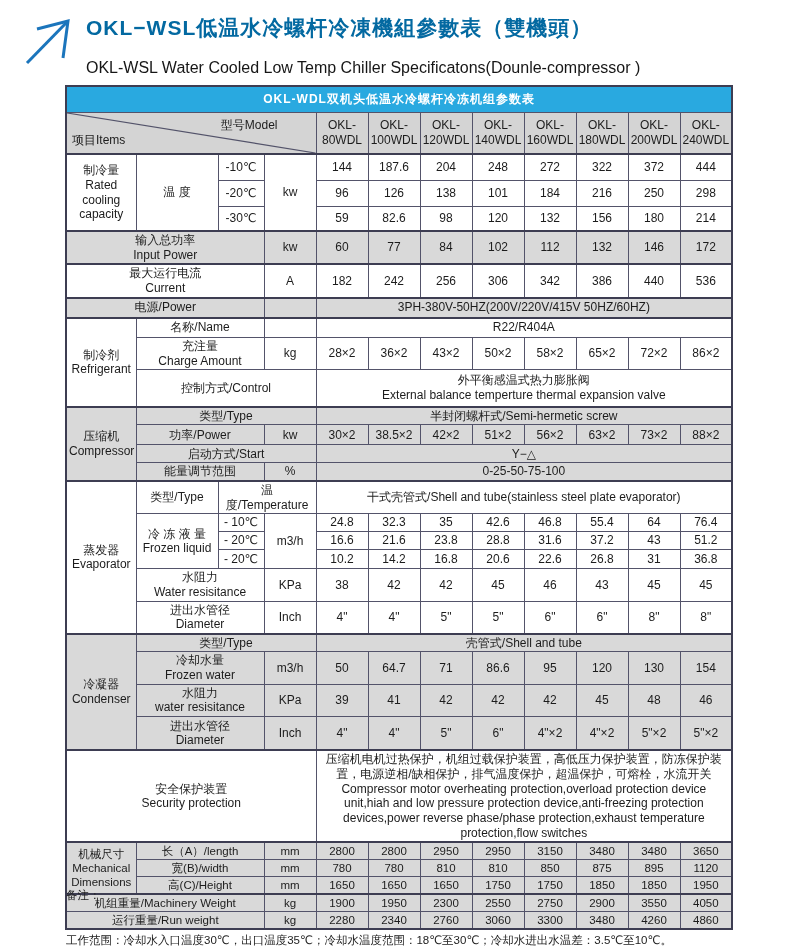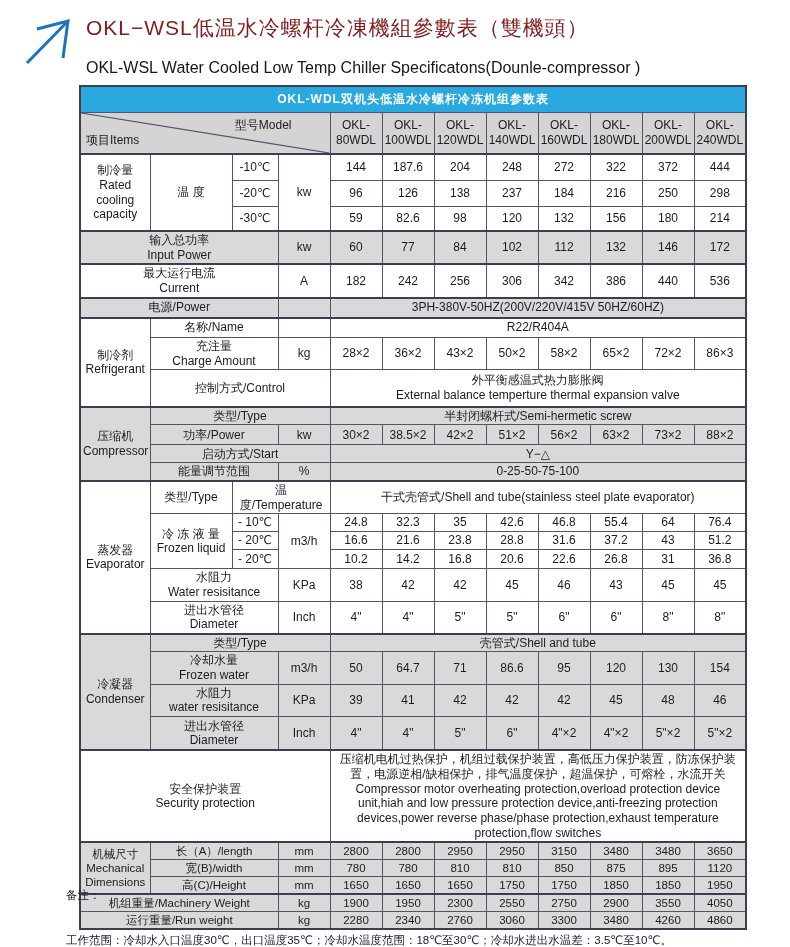--- a/index.html
+++ b/index.html
@@ -4,25 +4,25 @@
 <style>
   html,body{margin:0;padding:0;}
   body{
     width:790px;height:947px;background:#ffffff;position:relative;overflow:hidden;
     font-family:"Liberation Sans","DejaVu Sans",sans-serif;color:#1c1c1c;
     -webkit-font-smoothing:antialiased;
   }
   
   .logo{position:absolute;left:24px;top:14px;width:52px;height:52px;}
   .titles{position:absolute;left:86px;top:14px;width:680px;}
-  .title-zh{font-size:21px;font-weight:normal;letter-spacing:1px;color:#7f1d1d;}
+  .title-zh{font-size:21px;font-weight:bold;letter-spacing:1px;color:#0369a1;}
   .title-en{font-size:16px;margin-top:17px;color:#161616;}
   
   table.spec{
-    position:absolute;left:79px;top:85px;width:666px;
+    position:absolute;left:65px;top:85px;width:666px;
     border-collapse:collapse;table-layout:fixed;
     border:2px solid #3d3d52;
   }
   table.spec td{
     border:1px solid #53536a;
     text-align:center;vertical-align:middle;
     font-size:12px;line-height:1.22;padding:1px 2px;
     white-space:pre-line;overflow:hidden;
   }
   tr.gray td{background:#d9d9d9;}
@@ -125,21 +125,21 @@
         <td>272</td>
         <td>322</td>
         <td>372</td>
         <td>444</td>
       </tr>
   <tr class="white h26">
     <td>-20℃</td>
   <td>96</td>
         <td>126</td>
         <td>138</td>
-        <td>237</td>
+        <td>101</td>
         <td>184</td>
         <td>216</td>
         <td>250</td>
         <td>298</td>
       </tr>
   <tr class="white h25">
     <td>-30℃</td>
   <td>59</td>
         <td>82.6</td>
         <td>98</td>
@@ -193,21 +193,21 @@
     <td colspan="2">充注量
 Charge Amount</td>
     <td>kg</td>
   <td>28×2</td>
         <td>36×2</td>
         <td>43×2</td>
         <td>50×2</td>
         <td>58×2</td>
         <td>65×2</td>
         <td>72×2</td>
-        <td>86×3</td>
+        <td>86×2</td>
       </tr>
   <tr class="white h37">
     <td colspan="3">控制方式/Control</td>
     <td colspan="8">外平衡感温式热力膨胀阀
 External balance temperture thermal expansion valve</td>
   </tr>
 
   <tr class="gt gray h18">
     <td rowspan="4">压缩机
 Compressor</td>

